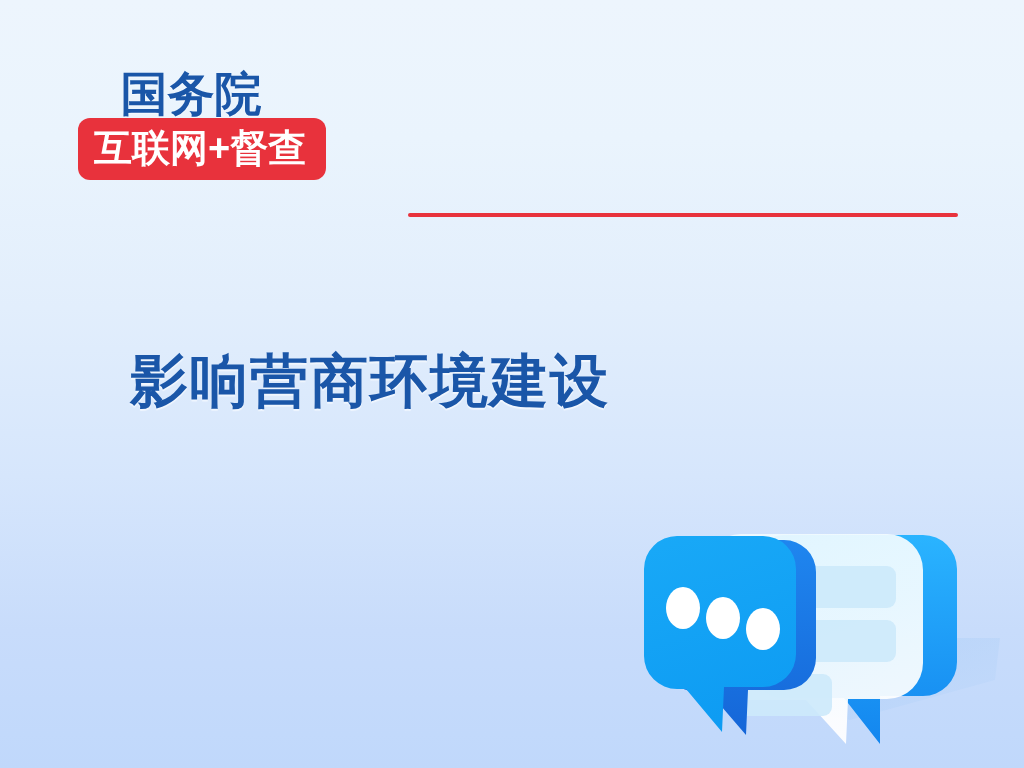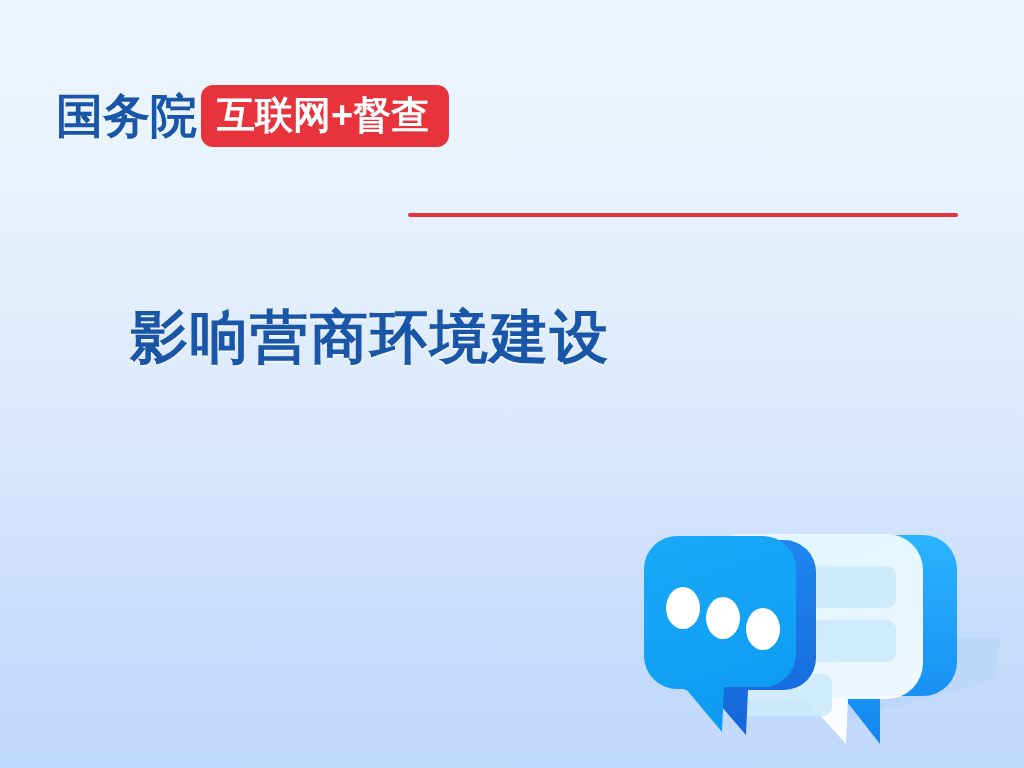--- a/index.html
+++ b/index.html
@@ -35,35 +35,36 @@
     height: 90px;
   }
 
   .brand-row {
     position: absolute;
     left: 56px;
     top: 0;
     display: flex;
     align-items: center;
     height: 90px;
+    flex-direction: column;
   }
 
   .brand-gov {
     font-family: "Liberation Sans", "DejaVu Sans", sans-serif;
     font-size: 47px;
     font-weight: bold;
     color: #1a56a8;
     letter-spacing: 0px;
     line-height: 1;
     white-space: nowrap;
     text-shadow: 0 1px 0 rgba(255,255,255,0.55);
   }
 
   .brand-badge {
-    margin-left: 4px;
+    margin-left: 22px;
     background: #e8323c;
     color: #ffffff;
     font-size: 38px;
     font-weight: bold;
     line-height: 1;
     padding: 11px 20px 13px 16px;
     border-radius: 12px;
     white-space: nowrap;
     position: relative;
     top: 1px;
@@ -90,20 +91,21 @@
 
   .title-line {
     font-family: "Liberation Sans", "DejaVu Sans", sans-serif;
     font-size: 58px;
     font-weight: bold;
     color: #1a56a8;
     line-height: 1.26;
     letter-spacing: 2px;
     white-space: nowrap;
     text-shadow: 0 2px 1px rgba(255,255,255,0.6);
+    margin-top: 44px;
   }
 
   
   .illustration {
     position: absolute;
     left: 600px;
     top: 380px;
     width: 424px;
     height: 388px;
   }

